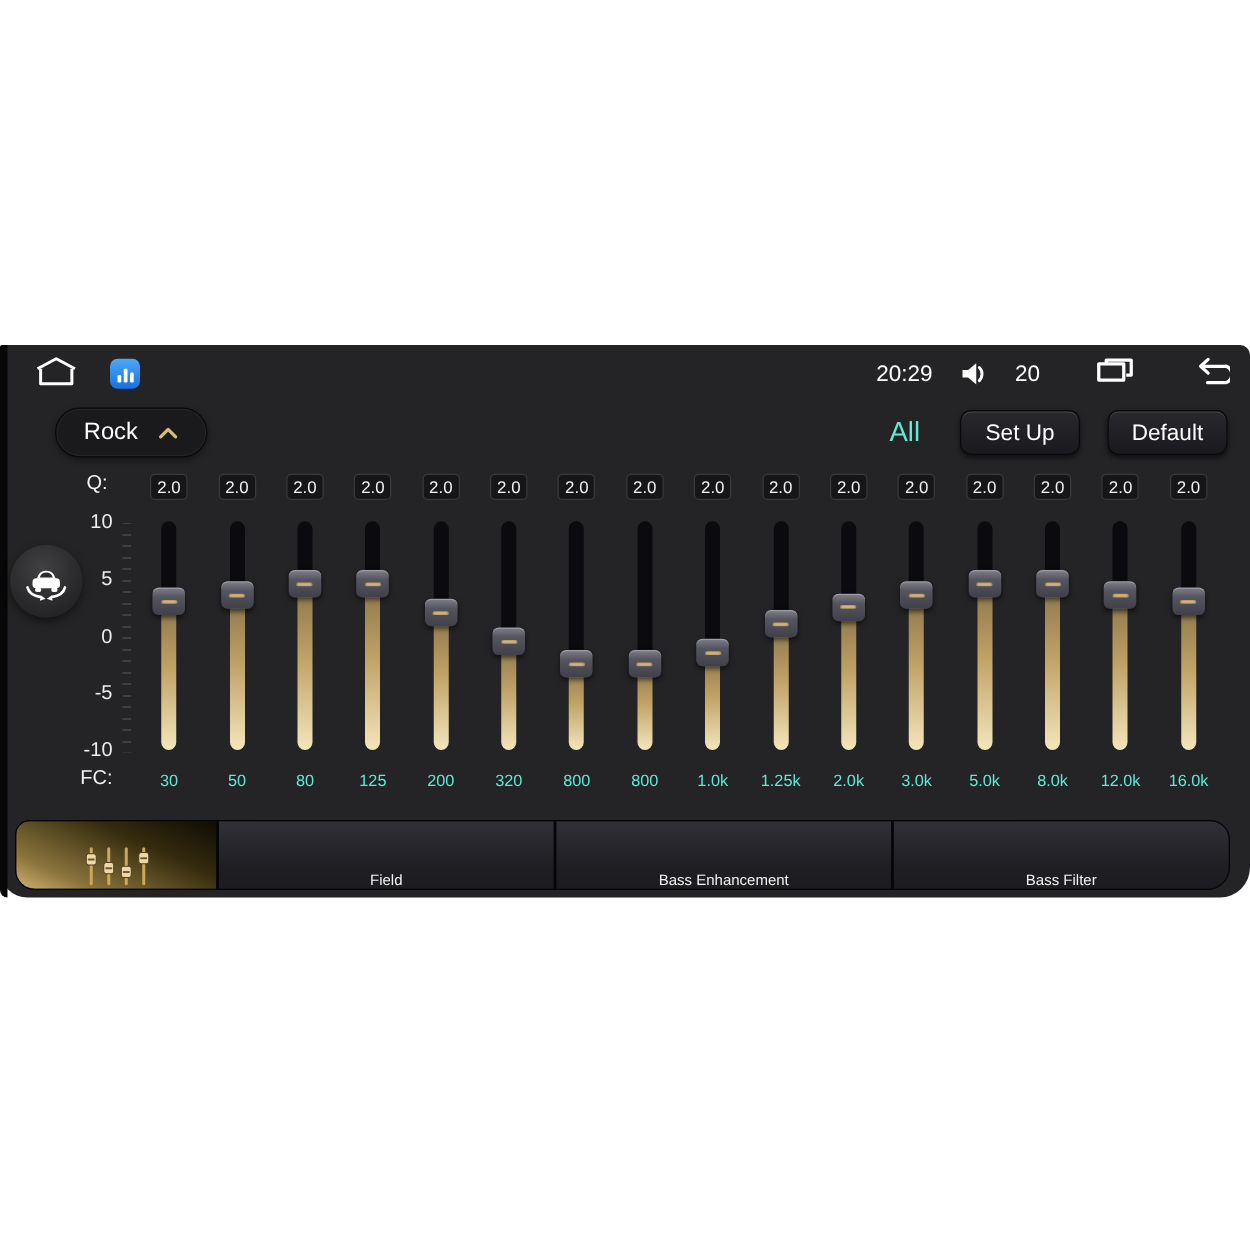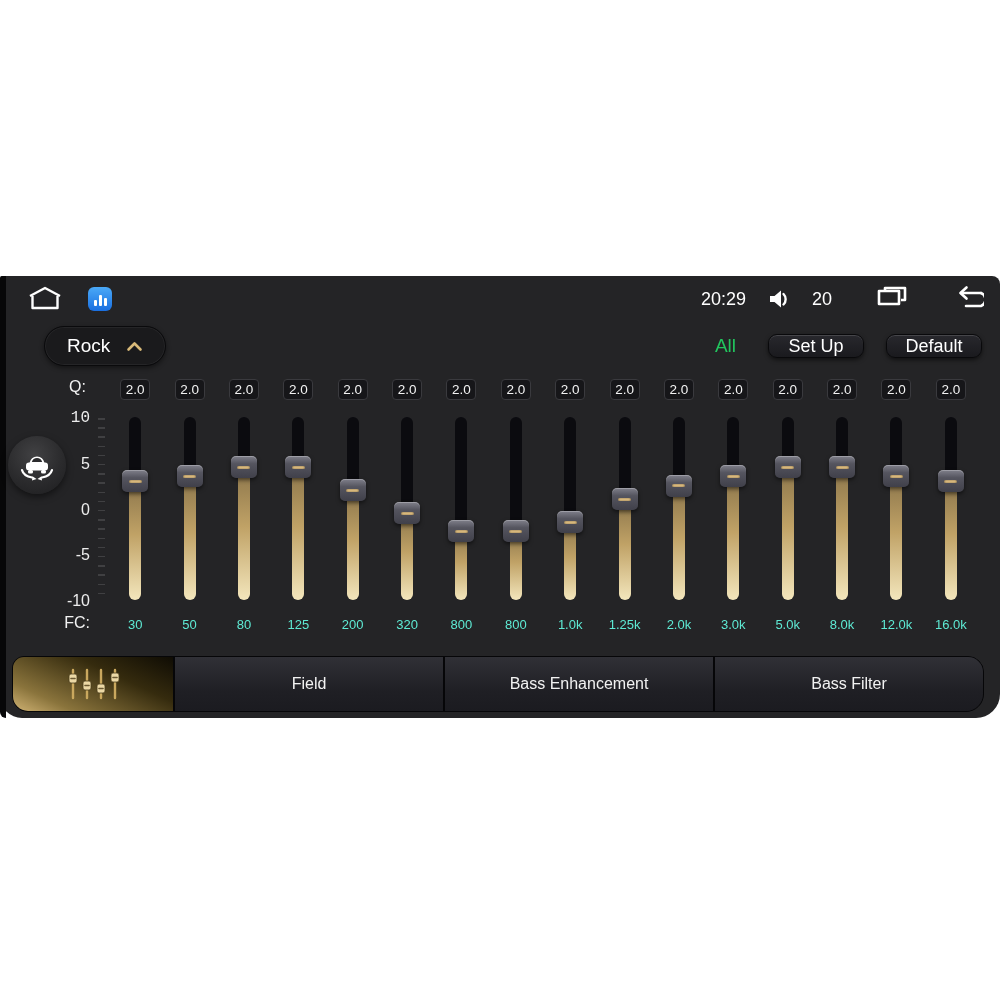--- a/index.html
+++ b/index.html
@@ -19,22 +19,22 @@
   .app-icon{width:24px;height:24px;border-radius:6px;background:linear-gradient(180deg,#4aa9f7 0%,#1a6fe0 100%);
           display:flex;align-items:flex-end;justify-content:center;gap:2px;padding-bottom:5px;box-sizing:border-box;}
   .app-icon i{display:block;width:3px;background:#fff;border-radius:1px;} .gap-xl{margin-left:22px;}
 
   
   .header-row{position:absolute;top:50px;left:12px;right:0;height:40px;}
   .preset-pill{position:absolute;left:32px;top:0;height:38px;padding:0 22px;border-radius:20px;
           background:#1a1a1c;border:1px solid #0a0a0c;box-shadow:inset 0 0 0 1px rgba(255,255,255,.05),0 2px 5px rgba(0,0,0,.45);
           display:flex;align-items:center;gap:16px;font-size:19px;color:#fff;cursor:pointer;}
   .header-right{position:absolute;right:18px;top:0;height:40px;display:flex;align-items:center;gap:22px;}
-  .all-label{font-size:19px;color:#22c55e;margin-right:10px;}
-  .hbtn{min-width:96px;height:24px;border-radius:9px;display:flex;align-items:center;justify-content:center;
+  .all-label{font-size:22px;color:#5eead4;margin-right:10px;}
+  .hbtn{min-width:96px;height:36px;border-radius:9px;display:flex;align-items:center;justify-content:center;
           background:linear-gradient(180deg,#28282d 0%,#1a1a1e 100%);border:1px solid #09090b;
           box-shadow:inset 0 1px 0 rgba(255,255,255,.14),0 2px 4px rgba(0,0,0,.55);
           color:#fff;font-size:18px;padding:0 14px;cursor:pointer;}
 
   
   .eq-area{position:absolute;top:96px;left:0;right:22px;height:275px;display:flex;}
   .gutter{width:108px;position:relative;flex:none;}
   .row-label{position:absolute;right:22px;font-size:16px;color:#f2f2f2;}
   .q-row-label{top:6px;}
   .fc-row-label{top:242px;right:18px;}
@@ -57,21 +57,21 @@
   .fc-value{margin-top:17px;font-size:13px;color:#5eead4;}
 
   
   .car-btn{position:absolute;left:8px;top:160px;width:58px;height:58px;border-radius:50%;
           background:radial-gradient(circle at 45% 32%,#414143 0%,#2b2b2d 55%,#1d1d1f 100%);
           box-shadow:0 3px 7px rgba(0,0,0,.5);display:flex;align-items:center;justify-content:center;cursor:pointer;}
 
   
   .tab-bar{position:absolute;left:12px;right:16px;bottom:6px;height:54px;background:#0e0e10;
           border:1px solid #060608;border-radius:12px 16px 18px 16px;display:flex;overflow:hidden;}
-  .tab{flex:1;display:flex;align-items:center;justify-content:center;font-size:16px;color:#f2f2f2;
+  .tab{flex:1;display:flex;align-items:flex-end;justify-content:center;font-size:12px;color:#f2f2f2;
           background:linear-gradient(180deg,#303036 0%,#1f1f24 65%,#1b1b20 100%);border-left:2px solid #060608;cursor:pointer;}
   .tab:first-child{border-left:none;}
   .tab.active{flex:none;width:160px;
           background:linear-gradient(205deg,#0f0c04 0%,#352b0e 35%,#8a743c 78%,#cfb273 100%);}
 </style>
 </head>
 <body>
 
 <div class="screen">
 
@@ -128,21 +128,21 @@
       <button class="hbtn">Set Up</button>
       <button class="hbtn">Default</button>
     </div>
   </div>
 
   <div class="eq-area">
     <div class="gutter">
       <span class="row-label q-row-label">Q:</span>
       <span class="row-label fc-row-label">FC:</span>
       <div class="ticks"></div>
-    <span class="scale-label" style="top: 35px; font-family: Liberation Mono, monospace;">10</span>
+    <span class="scale-label" style="top: 35px;">10</span>
         <span class="scale-label" style="top: 80.75px;">5</span>
         <span class="scale-label" style="top: 126.5px;">0</span>
         <span class="scale-label" style="top: 172.25px;">-5</span>
         <span class="scale-label" style="top: 218px;">-10</span>
       </div>
     <div class="bands">
   <div class="band">
     <div class="q-box">2.0</div>
     <div class="slider">
       <div class="track-top" style="height: 64.05px;"></div>

